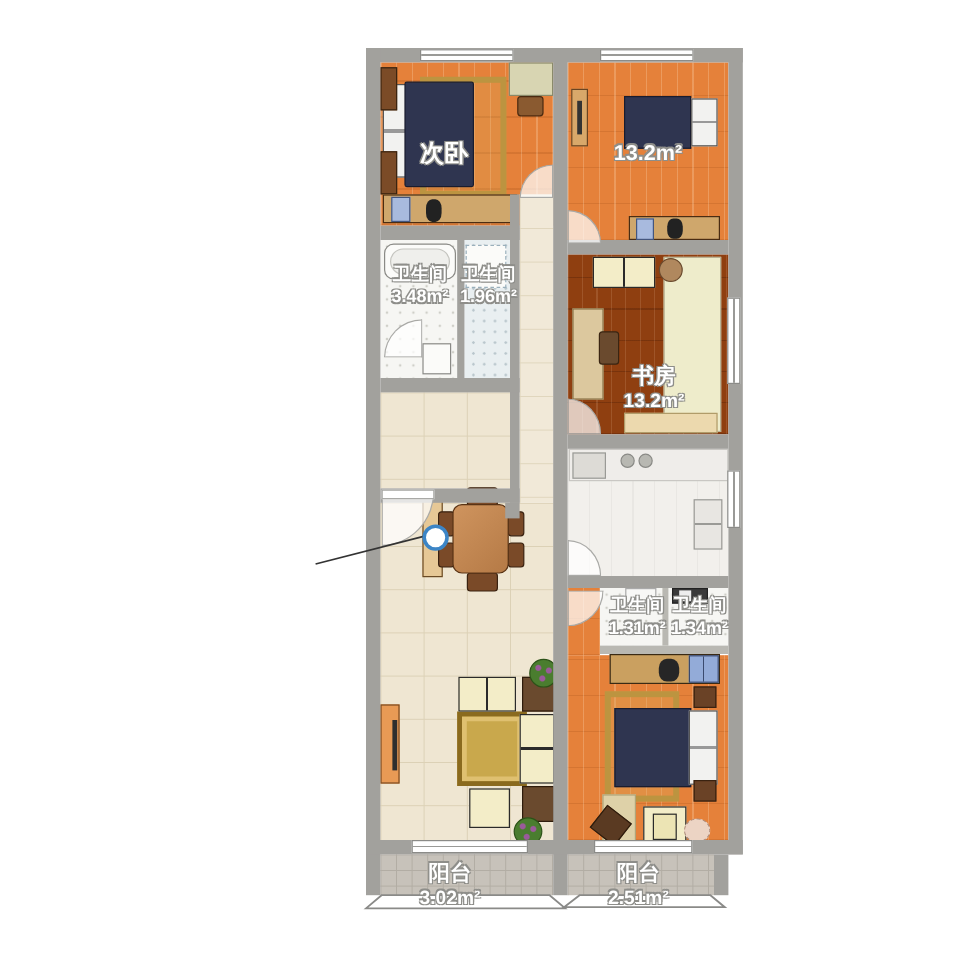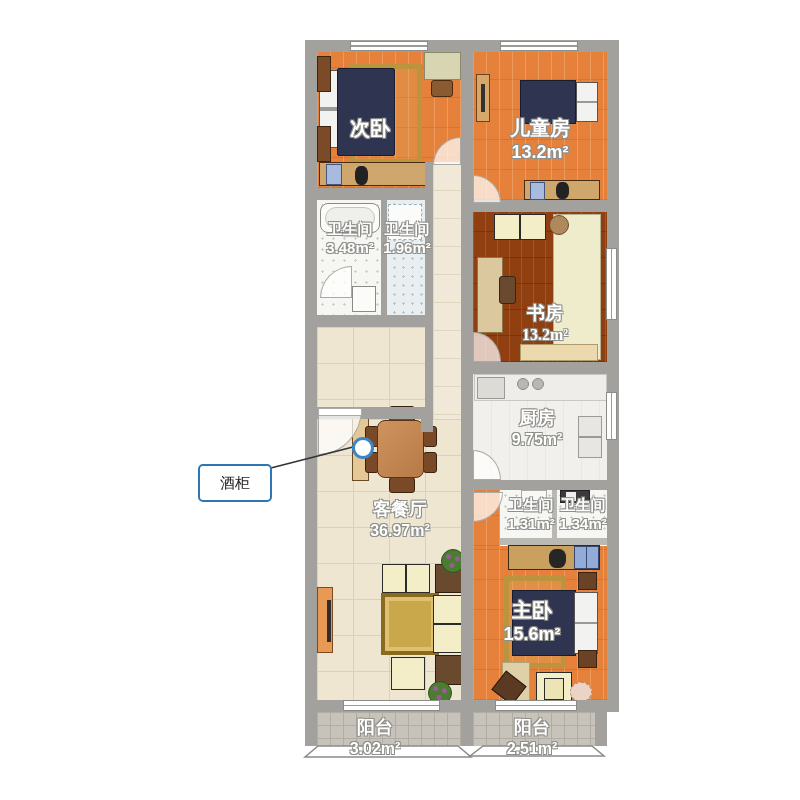--- a/index.html
+++ b/index.html
@@ -190,62 +190,46 @@
   <svg class="overlay" width="800" height="800" viewBox="0 0 800 800">
     <polygon points="305,757 318,746 458,746 471,757" fill="#ffffff" stroke="#8a8a88" stroke-width="1.5"></polygon>
     <polygon points="470,756 483,746 592,746 604,756" fill="#ffffff" stroke="#8a8a88" stroke-width="1.5"></polygon>
     <line x1="263" y1="470" x2="353" y2="447" stroke="#333" stroke-width="1.5"></line>
   </svg>
 
   <div class="rlabel big" style="left:310px;top:116px;width:120px;">
     <div class="rname">次卧</div>
   </div>
   <div class="rlabel big" style="left:480px;top:116px;width:120px;">
-    <div class="rname">儿童房</div>
     <div class="rarea">13.2m²</div>
   </div>
   <div class="rlabel small" style="left:315px;top:220px;width:70px;">
     <div class="rname">卫生间</div>
     <div class="rarea">3.48m²</div>
   </div>
   <div class="rlabel small" style="left:372px;top:220px;width:70px;">
     <div class="rname">卫生间</div>
     <div class="rarea">1.96m²</div>
   </div>
-  <div class="rlabel" style="left:495px;top:302px;width:100px;font-family:Liberation Serif, serif;">
+  <div class="rlabel" style="left:495px;top:302px;width:100px;">
     <div class="rname">书房</div>
     <div class="rarea">13.2m²</div>
   </div>
-  <div class="rlabel" style="left:487px;top:407px;width:100px;">
-    <div class="rname">厨房</div>
-    <div class="rarea">9.75m²</div>
-  </div>
-  <div class="rlabel" style="left:340px;top:498px;width:120px;">
-    <div class="rname">客餐厅</div>
-    <div class="rarea">36.97m²</div>
-  </div>
   <div class="rlabel small" style="left:499px;top:496px;width:64px;">
     <div class="rname">卫生间</div>
     <div class="rarea">1.31m²</div>
   </div>
   <div class="rlabel small" style="left:551px;top:496px;width:64px;">
     <div class="rname">卫生间</div>
     <div class="rarea">1.34m²</div>
-  </div>
-  <div class="rlabel big" style="left:486px;top:598px;width:92px;">
-    <div class="rname">主卧</div>
-    <div class="rarea">15.6m²</div>
   </div>
   <div class="rlabel" style="left:325px;top:716px;width:100px;">
     <div class="rname">阳台</div>
     <div class="rarea">3.02m²</div>
   </div>
   <div class="rlabel" style="left:482px;top:716px;width:100px;">
     <div class="rname">阳台</div>
     <div class="rarea">2.51m²</div>
   </div>
 
   <div class="marker" style="left:352px;top:437px;"></div>
-  <div class="callout" style="left:198px;top:464px;width:70px;height:34px;">
-    <span>酒柜</span>
-  </div>
 
 </div>
 
 </body></html>

